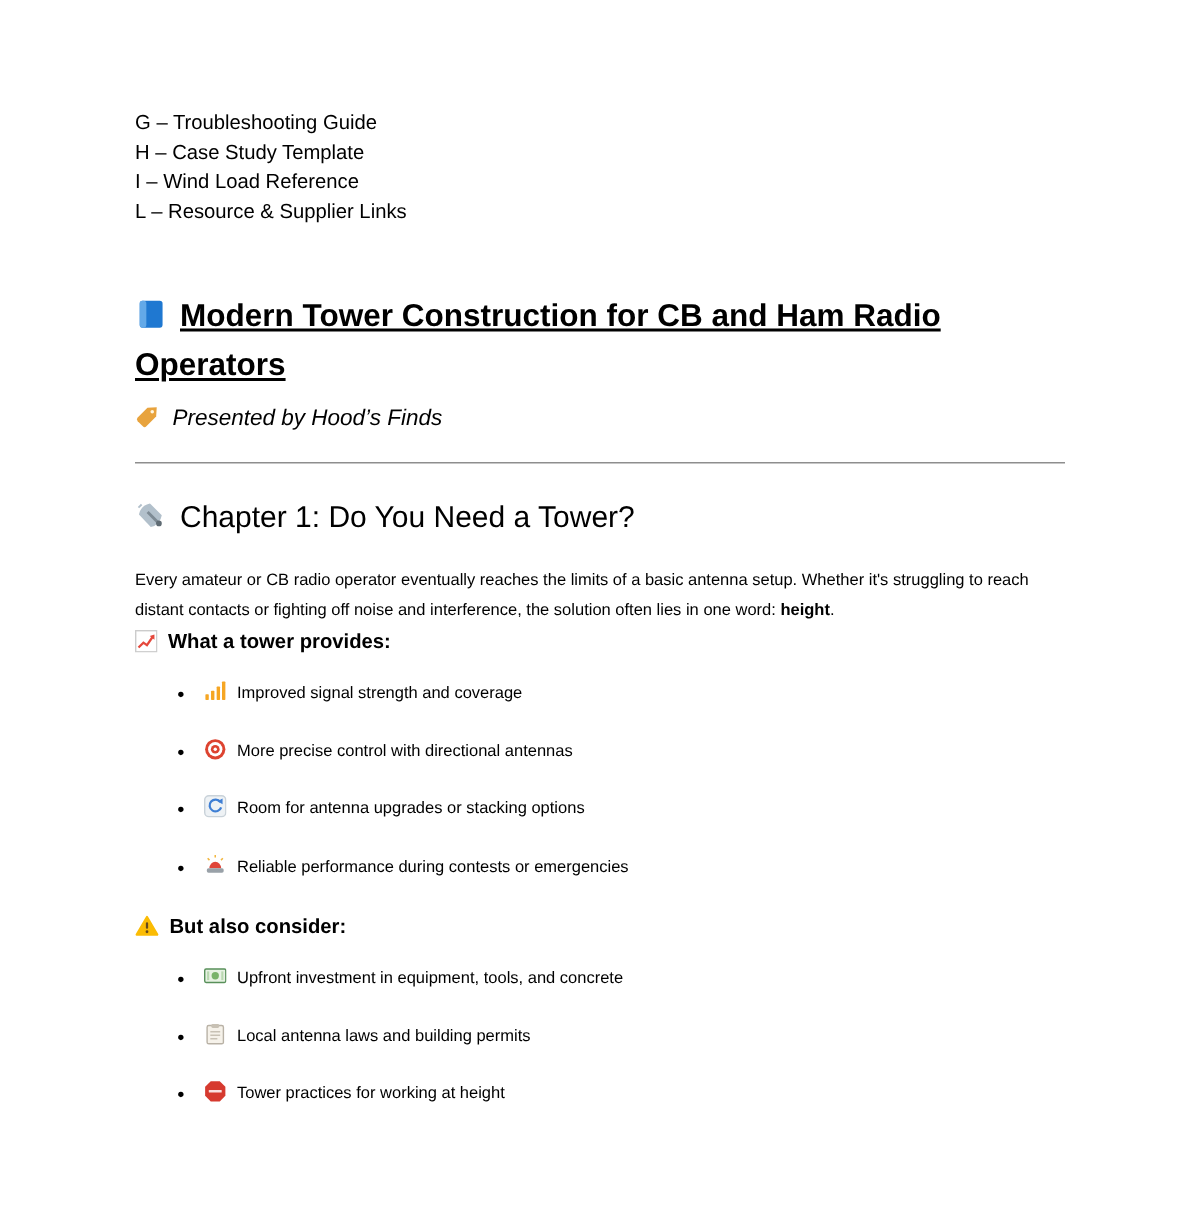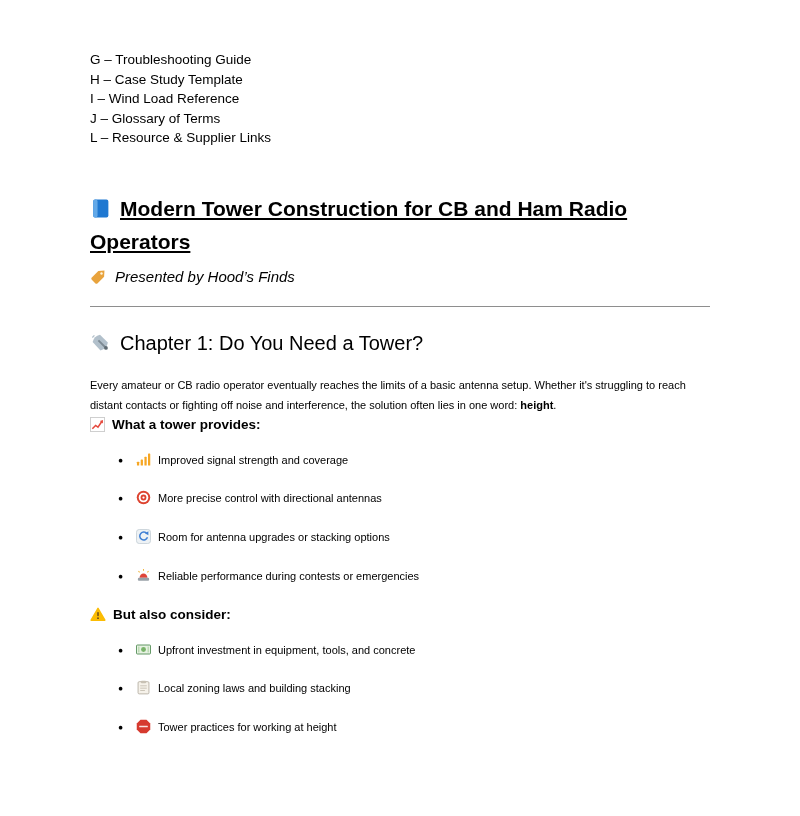--- a/index.html
+++ b/index.html
@@ -4,21 +4,21 @@
 <style>
   * { margin:0; padding:0; box-sizing:border-box; }
   html, body { background:#ffffff; }
   body {
     width:800px; height:816px;
     font-family:"Liberation Sans", sans-serif;
     color:#000000;
   }
   .page {
     width:800px; height:816px;
-    padding:50px 90px 0 90px;
+    padding:72px 90px 0 90px;
     overflow:hidden;
     background:#ffffff;
   }
   .appendix div {
     font-size:13.5px;
     line-height:19.6px;
   }
   .icon { display:inline-block; }
   .icon svg { display:inline-block; }
 
@@ -93,21 +93,20 @@
 </style>
 </head>
 <body>
 
 <div class="page">
 
   <div class="appendix">
     <div>G – Troubleshooting Guide</div>
     <div>H – Case Study Template</div>
     <div>I – Wind Load Reference</div>
-    <div>J – Glossary of Terms</div>
     <div>L – Resource &amp; Supplier Links</div>
   </div>
 
   <h1 class="doc-title">
     <span class="icon"><svg width="21" height="21" viewBox="0 0 20 20">
           <rect x="3" y="1.5" width="14.5" height="17" rx="1.8" fill="#1f78d1"></rect>
           <rect x="3" y="1.5" width="4.2" height="17" rx="1.8" fill="#63a9e8"></rect>
         </svg></span><span>Modern Tower Construction for CB and Ham Radio Operators</span>
   </h1>
 
@@ -189,21 +188,21 @@
             <circle cx="8" cy="8" r="2.6" fill="#79b36a"></circle>
           </svg></span><span>Upfront investment in equipment, tools, and concrete</span>
     </li>
     <li>
       <span class="icon"><svg width="15" height="15" viewBox="0 0 16 16">
             <rect x="2.2" y="1.8" width="11.6" height="13" rx="1.2" fill="#f6f2ea" stroke="#b9b2a6"></rect>
             <rect x="5.2" y="0.7" width="5.6" height="2.8" rx="1" fill="#c8c1b4"></rect>
             <line x1="4.5" y1="6.2" x2="11.5" y2="6.2" stroke="#c8c1b4" stroke-width="1"></line>
             <line x1="4.5" y1="8.7" x2="11.5" y2="8.7" stroke="#c8c1b4" stroke-width="1"></line>
             <line x1="4.5" y1="11.2" x2="9.5" y2="11.2" stroke="#c8c1b4" stroke-width="1"></line>
-          </svg></span><span>Local zoning laws and building stacking</span>
+          </svg></span><span>Local antenna laws and building permits</span>
     </li>
     <li>
       <span class="icon"><svg width="15" height="15" viewBox="0 0 16 16">
             <polygon points="4.8,0.8 11.2,0.8 15.2,4.8 15.2,11.2 11.2,15.2 4.8,15.2 0.8,11.2 0.8,4.8" fill="#d63a2f"></polygon>
             <rect x="3.4" y="7.1" width="9.2" height="1.8" rx="0.4" fill="#ffffff" opacity="0.85"></rect>
           </svg></span><span>Tower practices for working at height</span>
     </li>
   </ul>
 
 </div>

